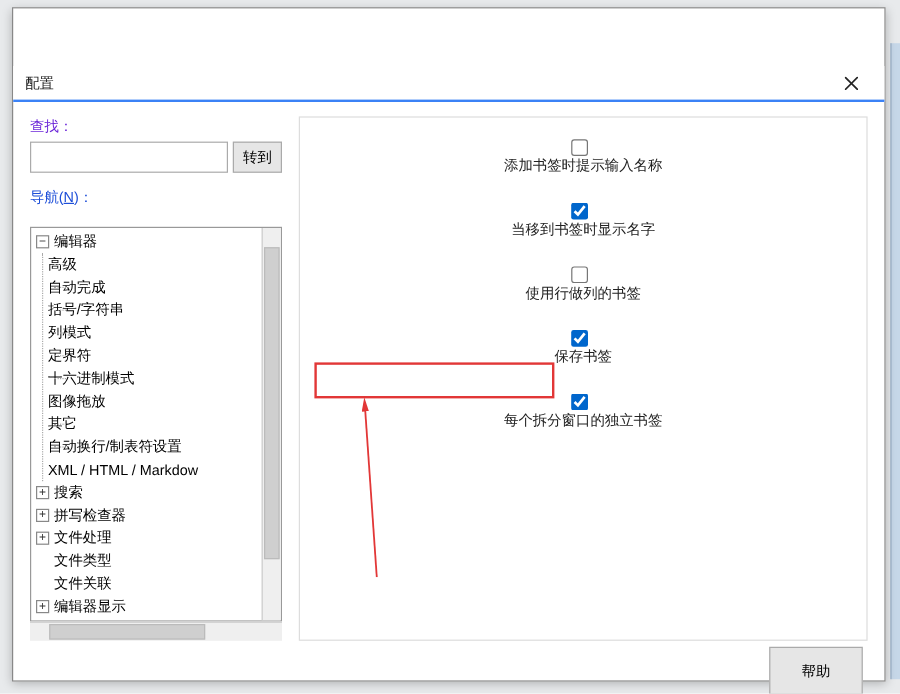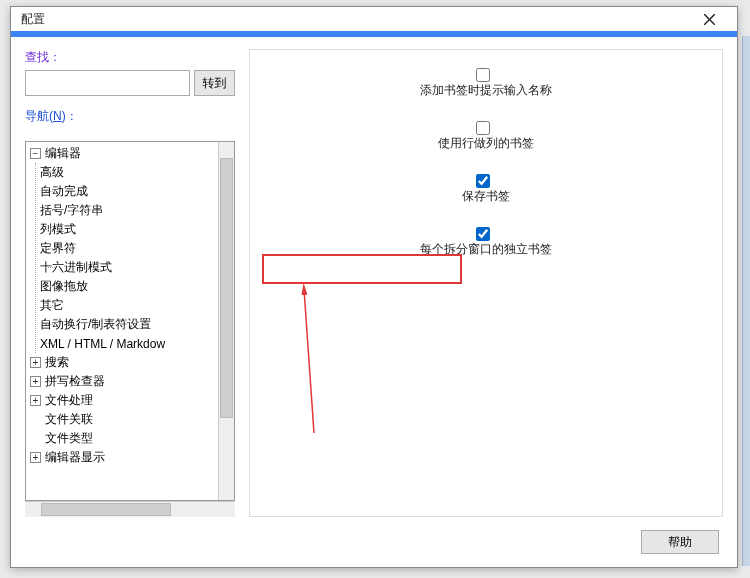--- a/index.html
+++ b/index.html
@@ -21,24 +21,25 @@
     height: 562px;
     background: #fff;
     border: 1px solid #888;
     box-shadow: 0 2px 8px rgba(0,0,0,.25);
     display: flex;
     flex-direction: column;
   }
   .titlebar {
     height: 30px;
     background: #fff;
-    border-bottom: 6px solid #3b82f6;
+    border-bottom: 2px solid #3b82f6;
     display: flex;
     align-items: center;
     padding: 0 8px 0 10px;
+    margin-top: 48px;
   }
   .titlebar .title { flex: 1; font-size: 12px; color: #222; }
   .titlebar .close {
     width: 40px;
     height: 28px;
     display: flex;
     align-items: center;
     justify-content: center;
     cursor: pointer;
   }
@@ -190,21 +191,21 @@
   }
   .footer {
     height: 42px;
     display: flex;
     align-items: center;
     justify-content: flex-end;
     padding: 0 18px 8px 0;
   }
   .help-btn {
     width: 78px;
-    height: 24px;
+    height: 40px;
     background: #e6e6e6;
     border: 1px solid #aaa;
     font-size: 12px;
     cursor: pointer;
   }
   .edge-stub {
     position: absolute;
     right: 0;
     top: 36px;
     width: 8px;
@@ -286,25 +287,25 @@
               <div class="node">
                 <span class="toggle">+</span>
                 <span>拼写检查器</span>
               </div>
               <div class="node">
                 <span class="toggle">+</span>
                 <span>文件处理</span>
               </div>
               <div class="node">
                 <span class="spacer"></span>
+                <span>文件类型</span>
+              </div>
+              <div class="node">
+                <span class="spacer"></span>
                 <span>文件关联</span>
-              </div>
-              <div class="node">
-                <span class="spacer"></span>
-                <span>文件类型</span>
               </div>
               <div class="node">
                 <span class="toggle">+</span>
                 <span>编辑器显示</span>
               </div>
             </div>
         </div>
         <div class="vscroll">
           <div class="vthumb"></div>
         </div>
@@ -312,20 +313,24 @@
       <div class="hscroll">
         <div class="hthumb"></div>
       </div>
     </div>
 
     <div class="right">
       <div id="opts">
           <label class="opt">
             <input type="checkbox" style="">
             <span>添加书签时提示输入名称</span>
+          </label>
+          <label class="opt">
+            <input type="checkbox" checked="" style="">
+            <span>当移到书签时显示名字</span>
           </label>
           <label class="opt">
             <input type="checkbox" style="">
             <span>使用行做列的书签</span>
           </label>
           <label class="opt">
             <input type="checkbox" checked="" style="">
             <span>保存书签</span>
           </label>
           <label class="opt">

